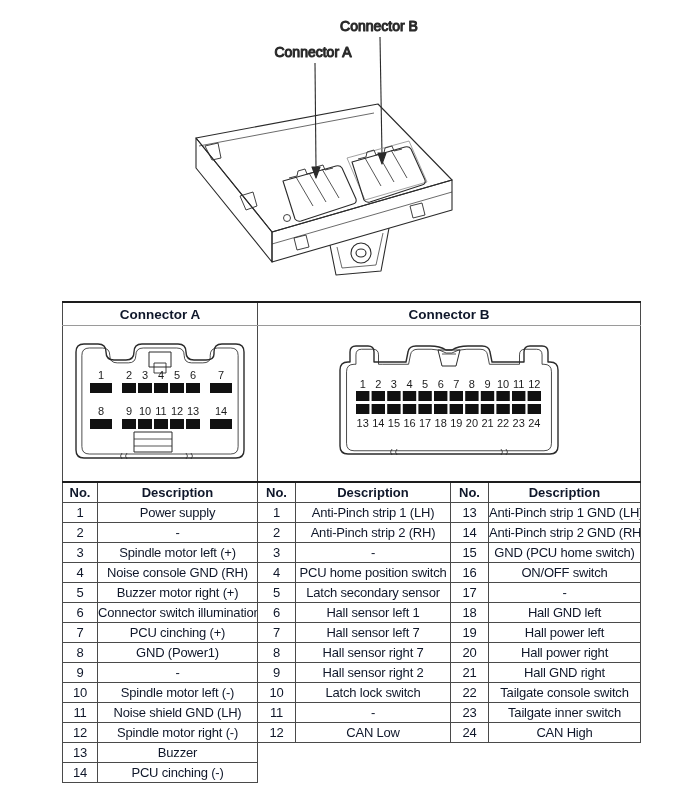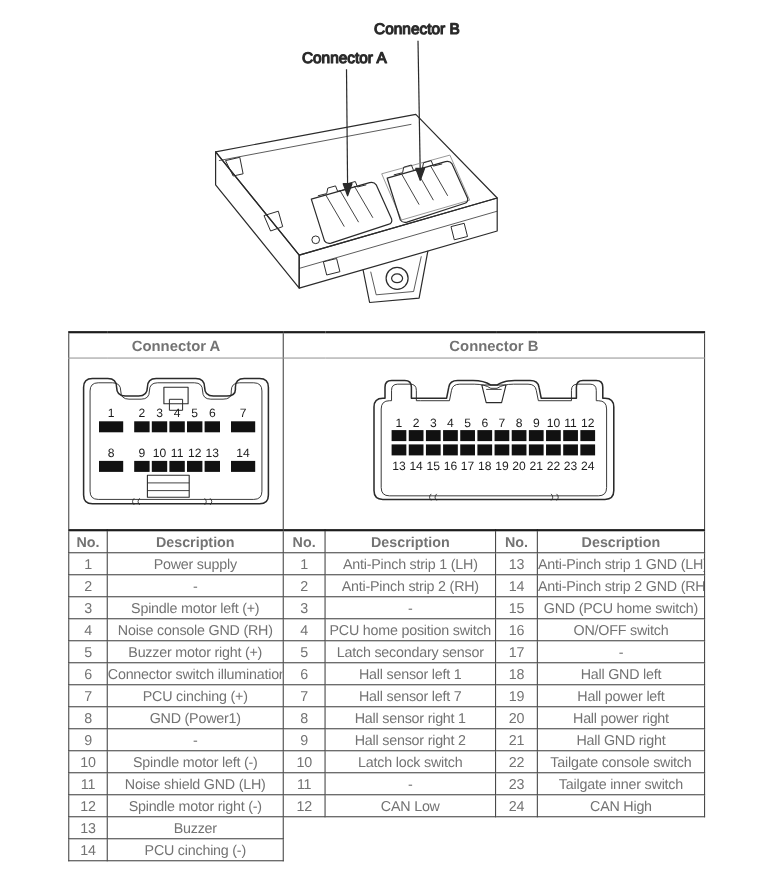--- a/index.html
+++ b/index.html
@@ -1,17 +1,17 @@
 <!DOCTYPE html>
 <html><head>
 <meta charset="utf-8">
 <style>
   html,body{margin:0;padding:0;background:#ffffff;}
   .sheet{position:relative;width:700px;height:807px;background:#fff;overflow:hidden;
-         font-family:"Liberation Sans",sans-serif;color:#737373;}
+         font-family:"Liberation Sans",sans-serif;color:#0f172a;}
   svg text{font-family:"Liberation Sans",sans-serif;}
   .module-svg{position:absolute;left:0;top:0;}
   .lbl{font-size:14px;fill:#1c1c1c;}
   
   table.pin-table{position:absolute;left:62px;top:301px;border-collapse:collapse;
                   table-layout:fixed;width:578px;}
   .pin-table th,.pin-table td{font-size:13px;text-align:center;vertical-align:middle;
       padding:0;overflow:hidden;white-space:nowrap;border:1px solid #4a4a4a;}
   .pin-table th{font-weight:bold;}
   .title-row th{height:22px;border-top:2px solid #1d1d1d;border-bottom:1px solid #9a9a9a;font-size:13.5px;}
@@ -277,21 +277,21 @@
           <td>PCU cinching (+)</td>
           <td>7</td>
           <td>Hall sensor left 7</td>
           <td>19</td>
           <td class="edge-r">Hall power left</td>
         </tr>
         <tr>
           <td class="edge-l">8</td>
           <td>GND (Power1)</td>
           <td>8</td>
-          <td>Hall sensor right 1</td>
+          <td>Hall sensor right 7</td>
           <td>20</td>
           <td class="edge-r">Hall power right</td>
         </tr>
         <tr>
           <td class="edge-l">9</td>
           <td>-</td>
           <td>9</td>
           <td>Hall sensor right 2</td>
           <td>21</td>
           <td class="edge-r">Hall GND right</td>

